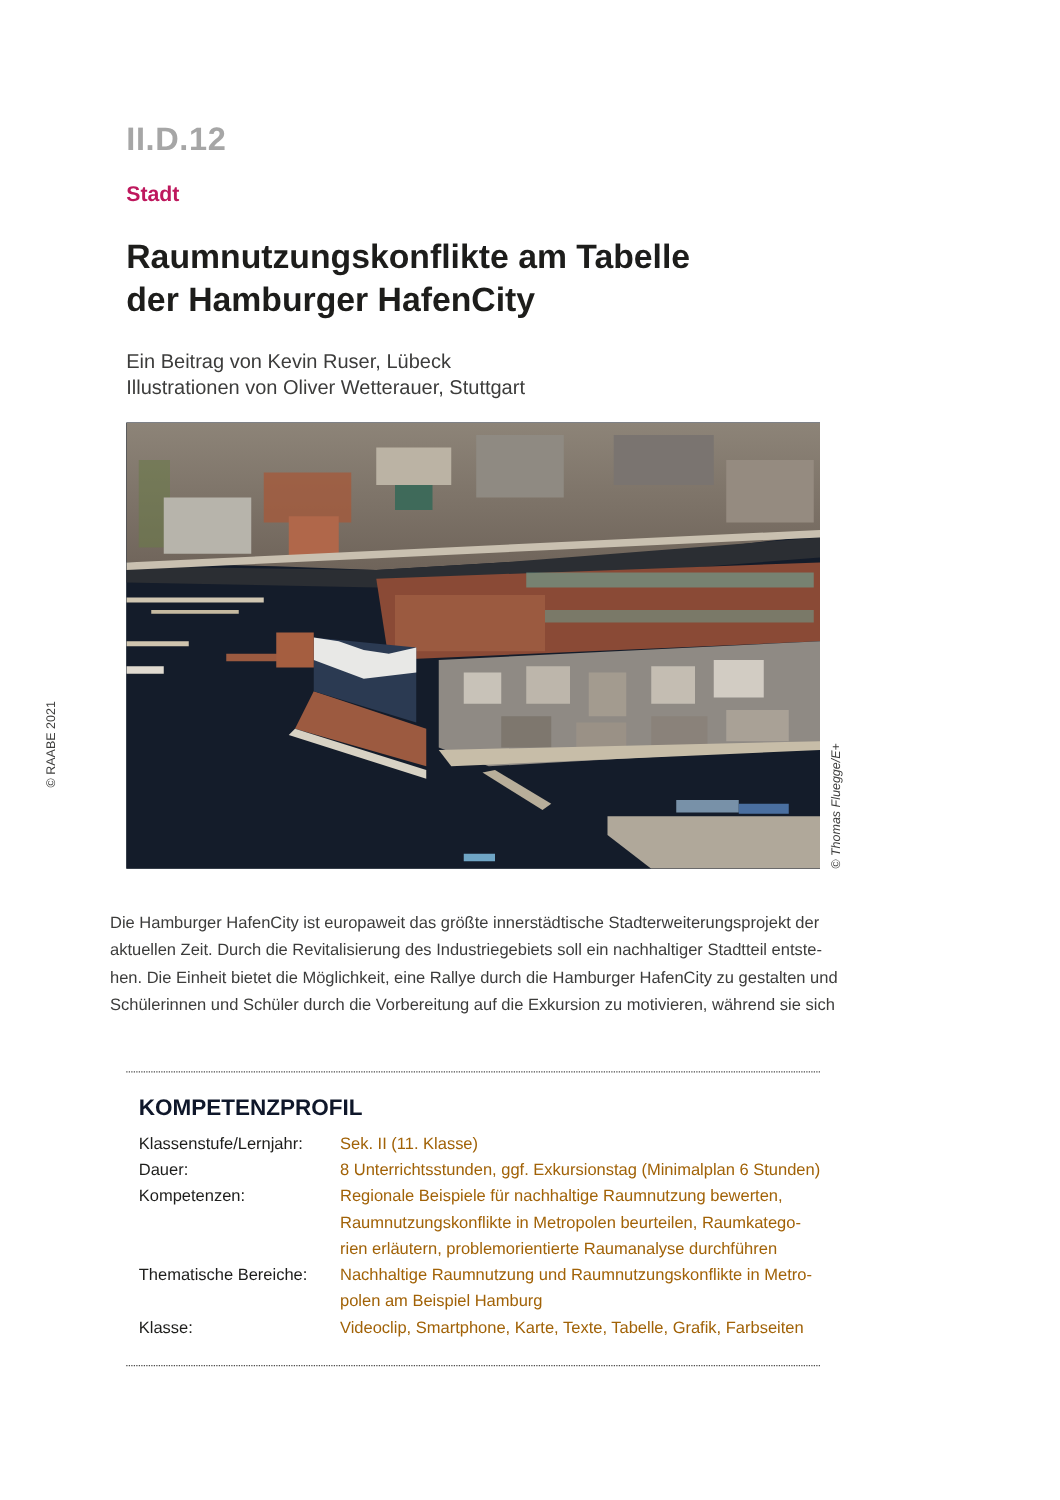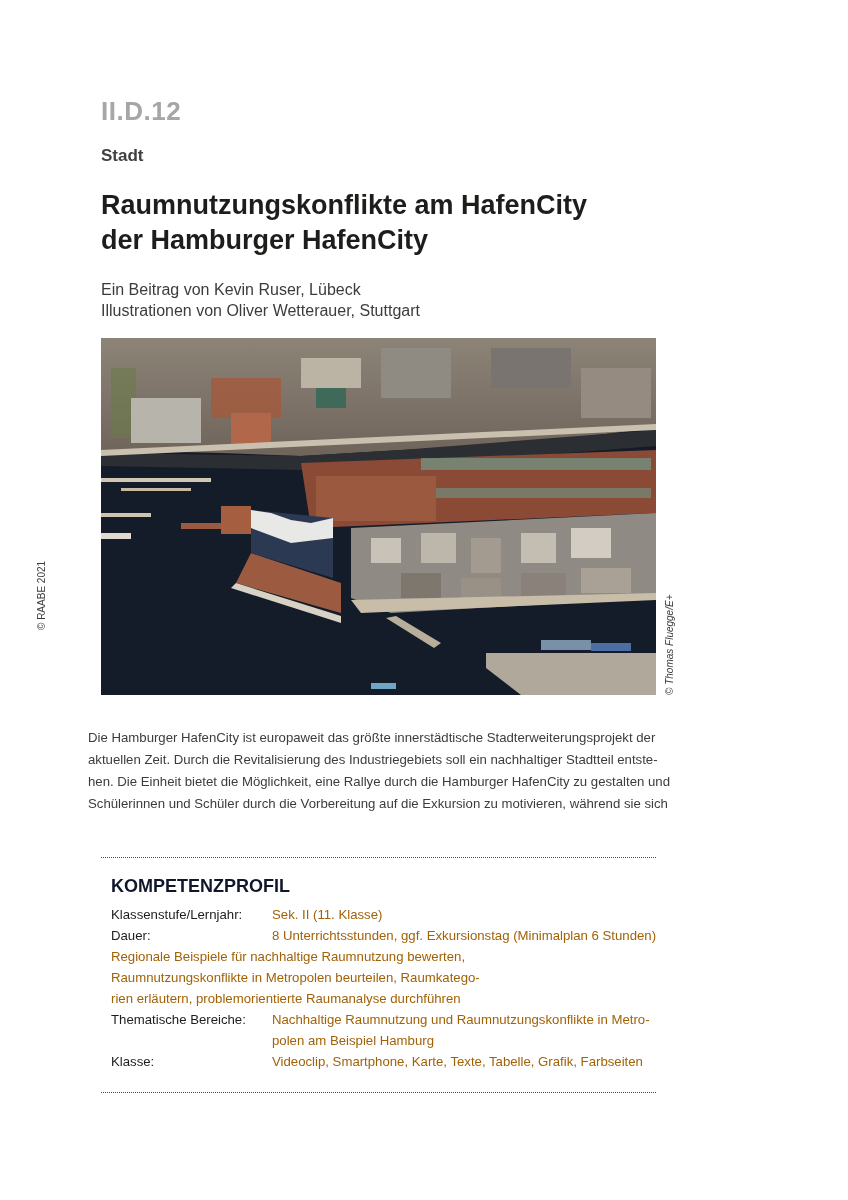--- a/index.html
+++ b/index.html
@@ -2,21 +2,21 @@
 <html><head>
   <meta charset="utf-8">
   <style>
     html, body { margin: 0; padding: 0; }
     body {
       width: 848px; height: 1200px; background: #ffffff; position: relative; overflow: hidden;
       font-family: "Liberation Sans", "DejaVu Sans", sans-serif; color: #1d1d1b;
     }
     .abs { position: absolute; }
     .code { left: 101px; top: 96px; font-size: 26px; font-weight: bold; color: #a6a6a6; letter-spacing: 0.5px; text-align: right; }
-    .section { left: 101px; top: 146px; font-size: 17px; font-weight: bold; color: #404040; }
+    .section { left: 101px; top: 146px; font-size: 17px; font-weight: bold; color: #be185d; }
     .title { left: 101px; top: 188px; font-size: 27px; font-weight: bold; line-height: 35px; color: #1d1d1b; width: 560px; }
     .title div { white-space: nowrap; }
     .credits { left: 101px; top: 279px; font-size: 16px; line-height: 21px; color: #3c3c3b; }
     .photo { left: 101px; top: 338px; width: 555px; height: 357px; overflow: hidden; background: #1a2430; }
     .photo svg { display: block; }
     .photo-credit {
       left: 664px; top: 695px; transform-origin: left top; transform: rotate(-90deg);
       font-size: 10px; font-style: italic; color: #3c3c3b; white-space: nowrap;
     }
     .copyright {
@@ -32,21 +32,21 @@
     .plabel { width: 161px; font-weight: normal; color: #1d1d1b; flex: none; }
     .pval { color: #a16207; }
     .pval span { display: block; white-space: nowrap; }
   </style>
 </head>
 <body>
 
 <div class="abs code">II.D.12</div>
 <div class="abs section">Stadt</div>
 <div class="abs title">
-  <div>Raumnutzungskonflikte am HafenCity</div>
+  <div>Raumnutzungskonflikte am Tabelle</div>
   <div>der Hamburger HafenCity</div>
 </div>
 <div class="abs credits">
   <div>Ein Beitrag von Kevin Ruser, Lübeck</div>
   <div>Illustrationen von Oliver Wetterauer, Stuttgart</div>
 </div>
 
 <div class="abs copyright">© RAABE 2021</div>
 
 <div class="abs photo">
@@ -134,20 +134,21 @@
       <span>Sek. II (11. Klasse)</span>
     </div>
   </div>
   <div class="prow">
     <div class="plabel">Dauer:</div>
     <div class="pval">
       <span>8 Unterrichtsstunden, ggf. Exkursionstag (Minimalplan 6 Stunden)</span>
     </div>
   </div>
   <div class="prow">
+    <div class="plabel">Kompetenzen:</div>
     <div class="pval">
       <span>Regionale Beispiele für nachhaltige Raumnutzung bewerten,</span>
       <span>Raumnutzungskonflikte in Metropolen beurteilen, Raumkatego-</span>
       <span>rien erläutern, problemorientierte Raumanalyse durchführen</span>
     </div>
   </div>
   <div class="prow">
     <div class="plabel">Thematische Bereiche:</div>
     <div class="pval">
       <span>Nachhaltige Raumnutzung und Raumnutzungskonflikte in Metro-</span>

